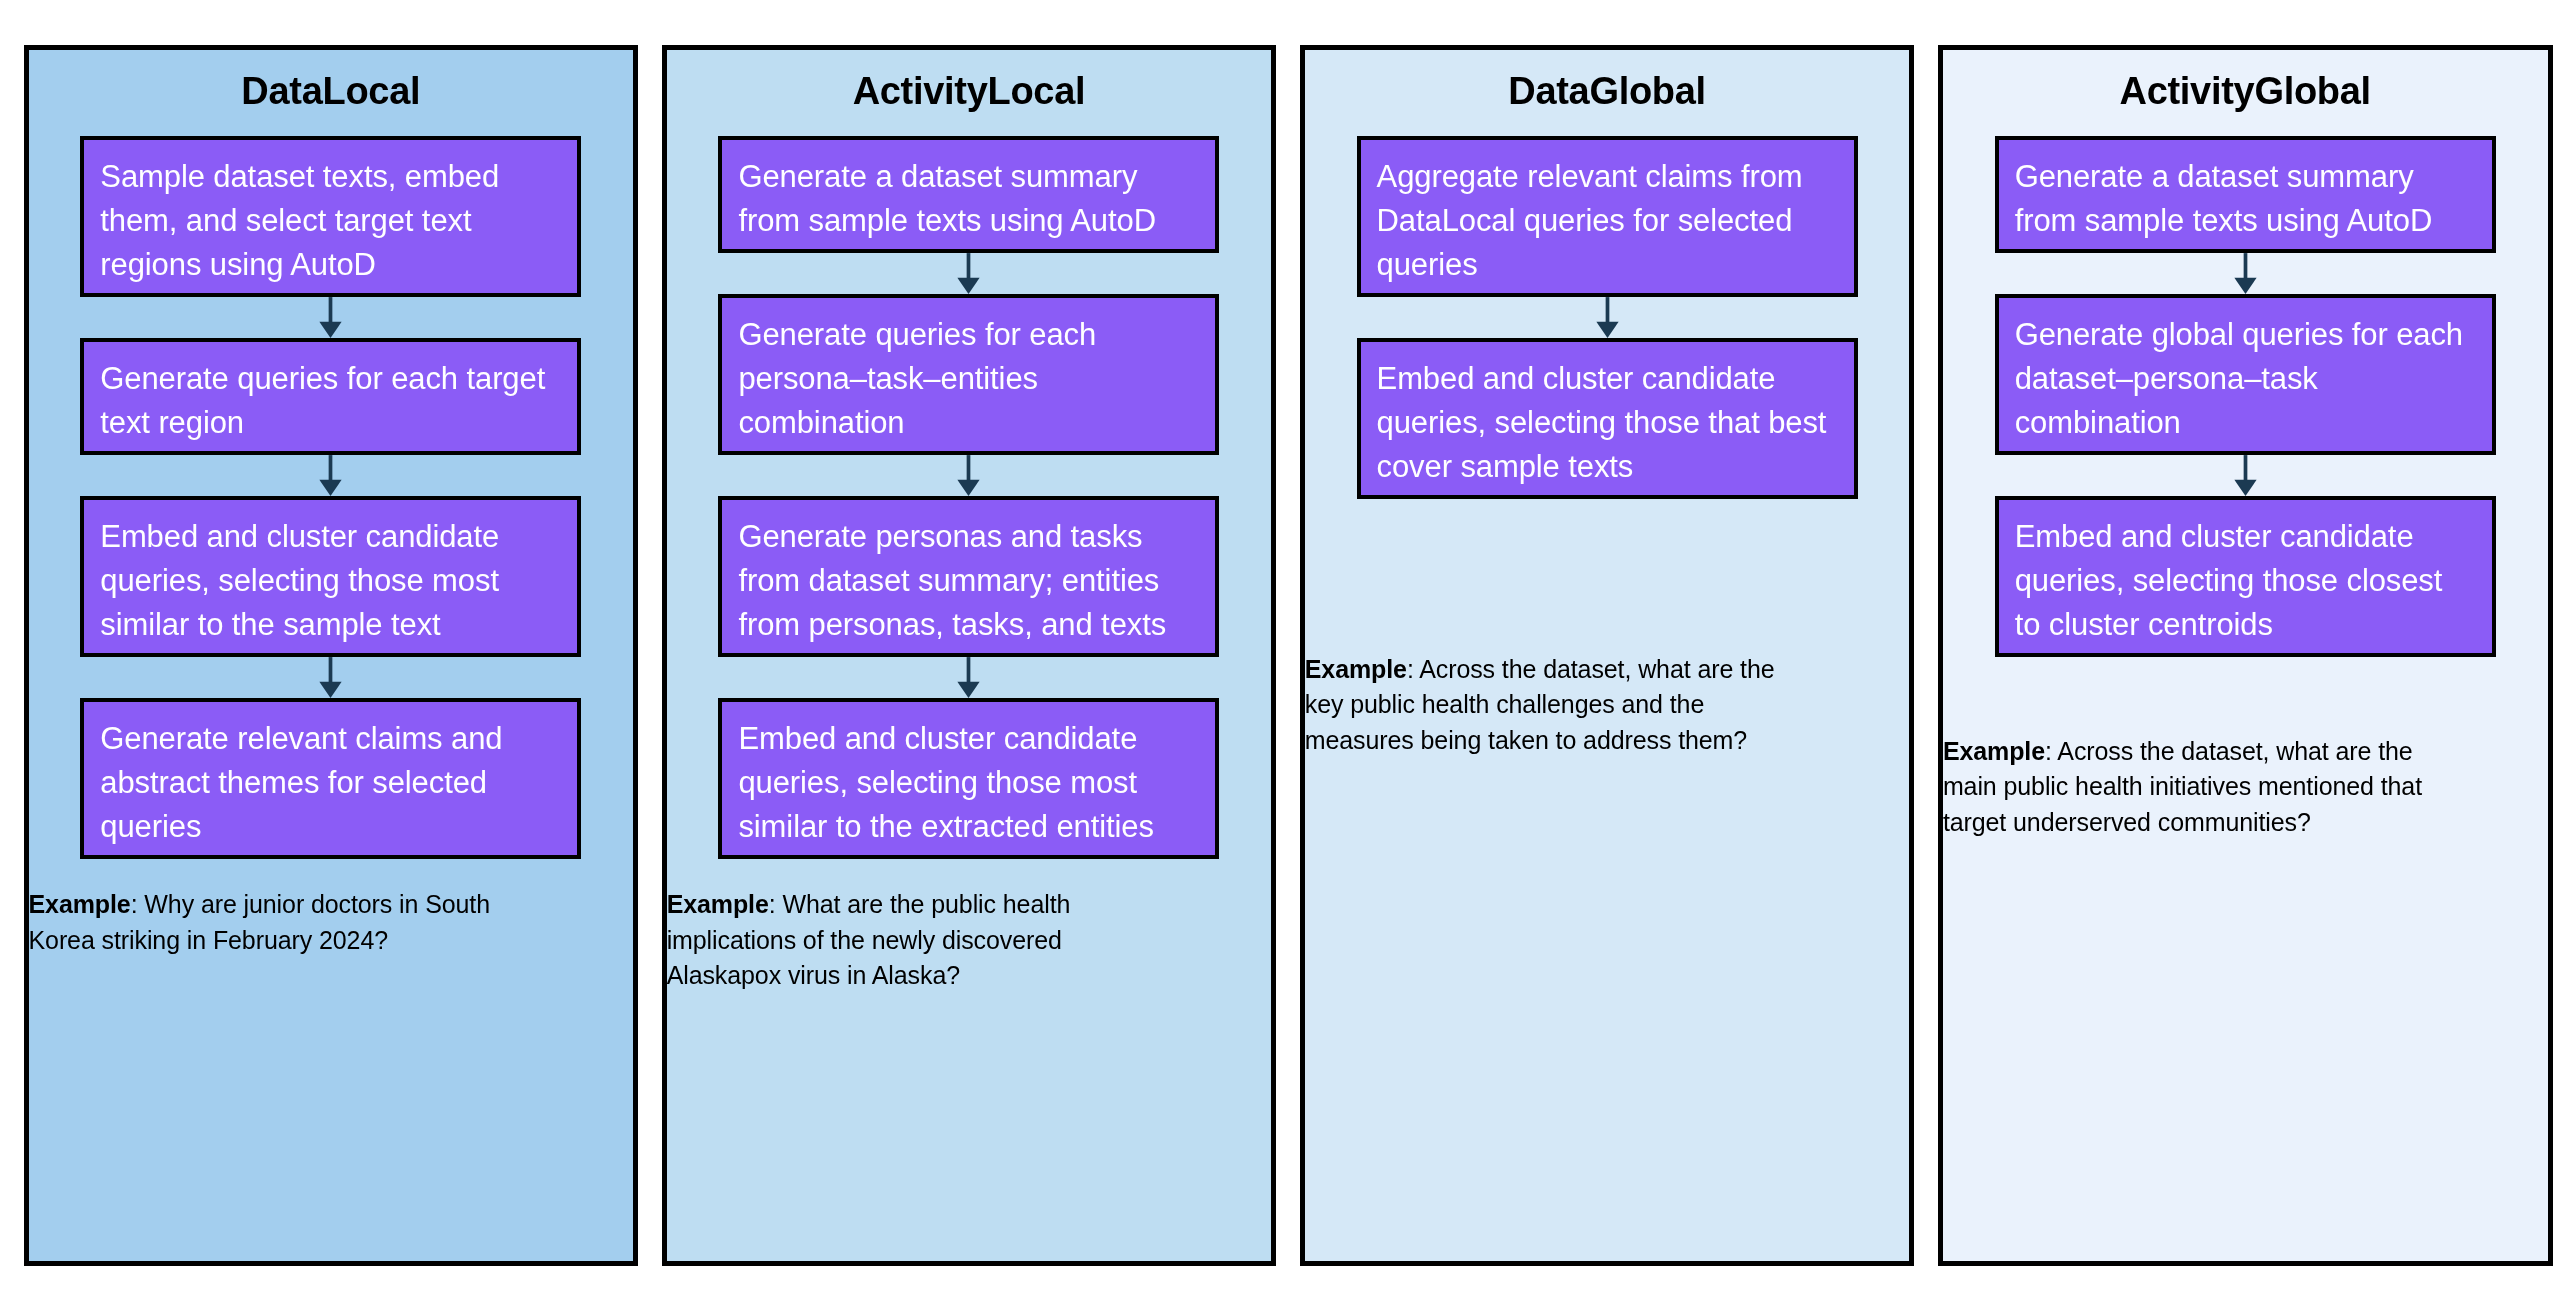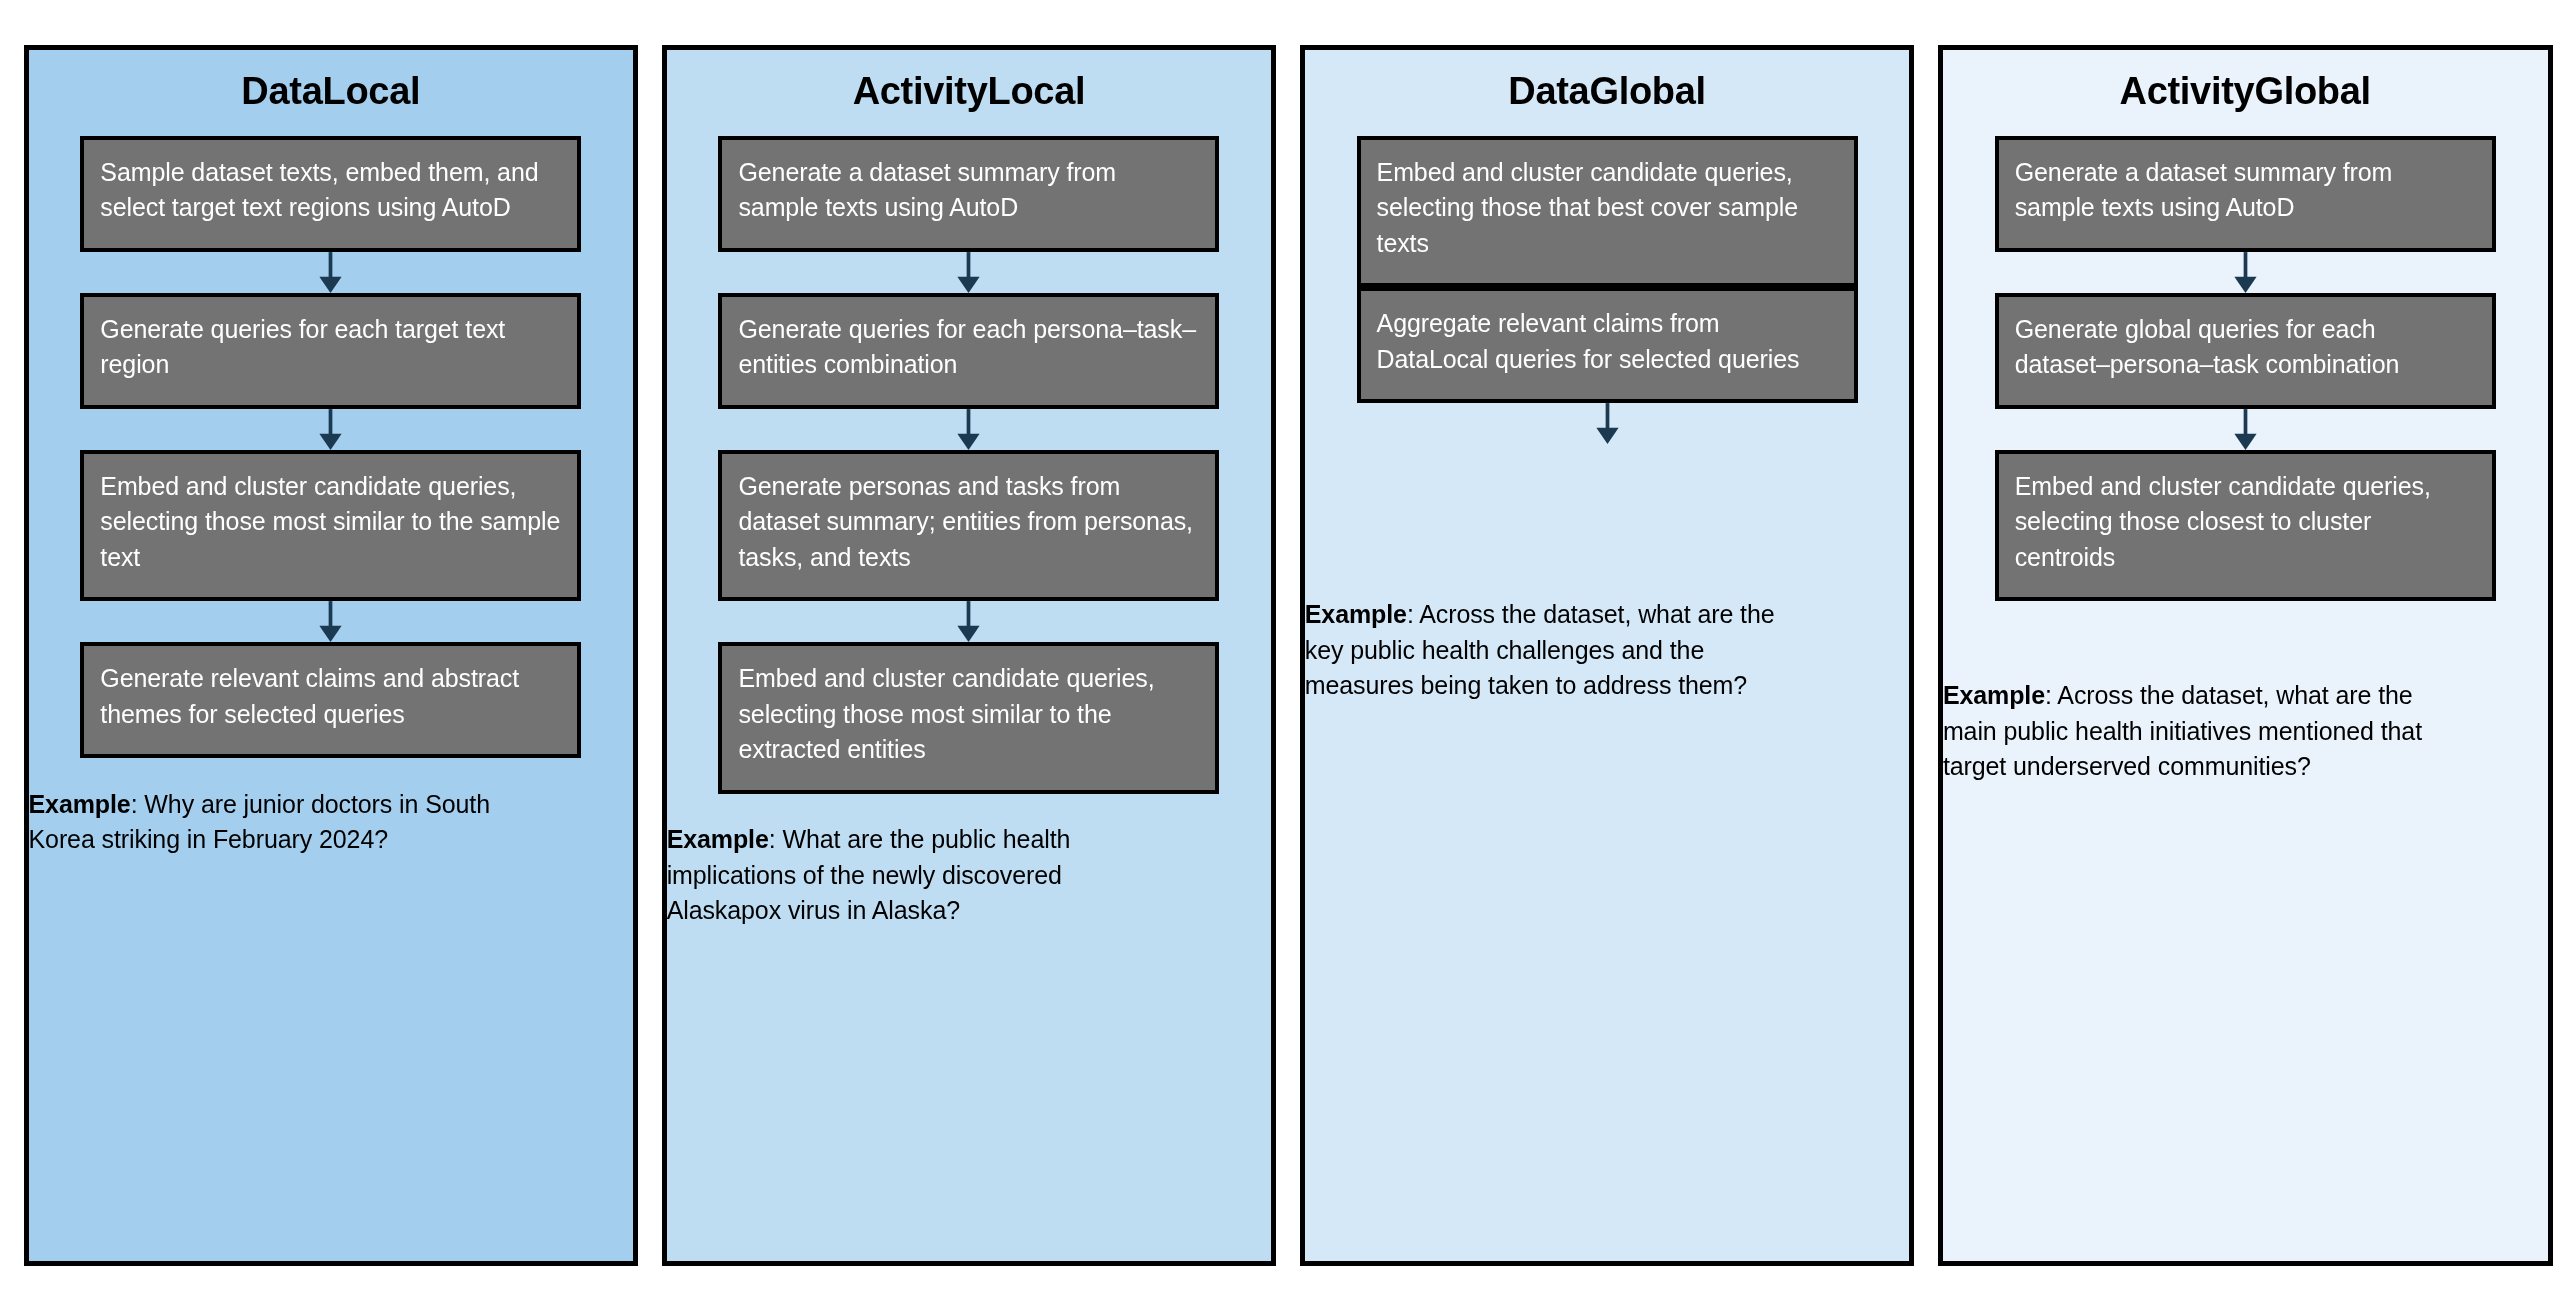--- a/index.html
+++ b/index.html
@@ -64,26 +64,26 @@
   .step-wrap {
     display: flex;
     flex-direction: column;
     align-items: center;
     width: 100%;
   }
 
   .step-box {
     box-sizing: border-box;
     width: 501px;
-    background: #737373;
+    background: #8b5cf6;
     border: 4.3px solid #000000;
     color: #ffffff;
-    font-size: 25px;
+    font-size: 31px;
     line-height: 1.42;
-    padding: 15px 16px 22px 16px;
+    padding: 15px 16px 6px 16px;
     letter-spacing: -0.1px;
   }
 
   .arrow {
     width: 501px;
     height: 41px;
     display: block;
   }
 
   .example {
@@ -178,29 +178,29 @@
     </div>
     <div class="example"><b>Example</b><span>: What are the public health implications of the newly discovered Alaskapox virus in Alaska?</span></div>
   </div>
 
   <div class="panel panel-2">
     <div class="panel-title">DataGlobal</div>
     <div class="steps">
 
 
       <div class="step-wrap">
+        <div class="step-box">Aggregate relevant claims from DataLocal queries for selected queries</div>
+        <svg class="arrow" viewBox="0 0 810 66" xmlns="http://www.w3.org/2000/svg">
+          <line x1="405" y1="0" x2="405" y2="44" stroke="#1B3A52" stroke-width="6"></line>
+          <polygon points="387,40 423,40 405,66" fill="#1B3A52"></polygon>
+        </svg>
+      </div>
+
+      <div class="step-wrap">
         <div class="step-box">Embed and cluster candidate queries, selecting those that best cover sample texts</div>
-      </div>
-
-      <div class="step-wrap">
-        <div class="step-box">Aggregate relevant claims from DataLocal queries for selected queries</div>
-        <svg class="arrow" viewBox="0 0 810 66" xmlns="http://www.w3.org/2000/svg">
-          <line x1="405" y1="0" x2="405" y2="44" stroke="#1B3A52" stroke-width="6"></line>
-          <polygon points="387,40 423,40 405,66" fill="#1B3A52"></polygon>
-        </svg>
       </div>
 
     </div>
     <div class="example" style="margin-top:153px;"><b>Example</b><span>: Across the dataset, what are the key public health challenges and the measures being taken to address them?</span></div>
   </div>
 
   <div class="panel panel-3">
     <div class="panel-title">ActivityGlobal</div>
     <div class="steps">
 

